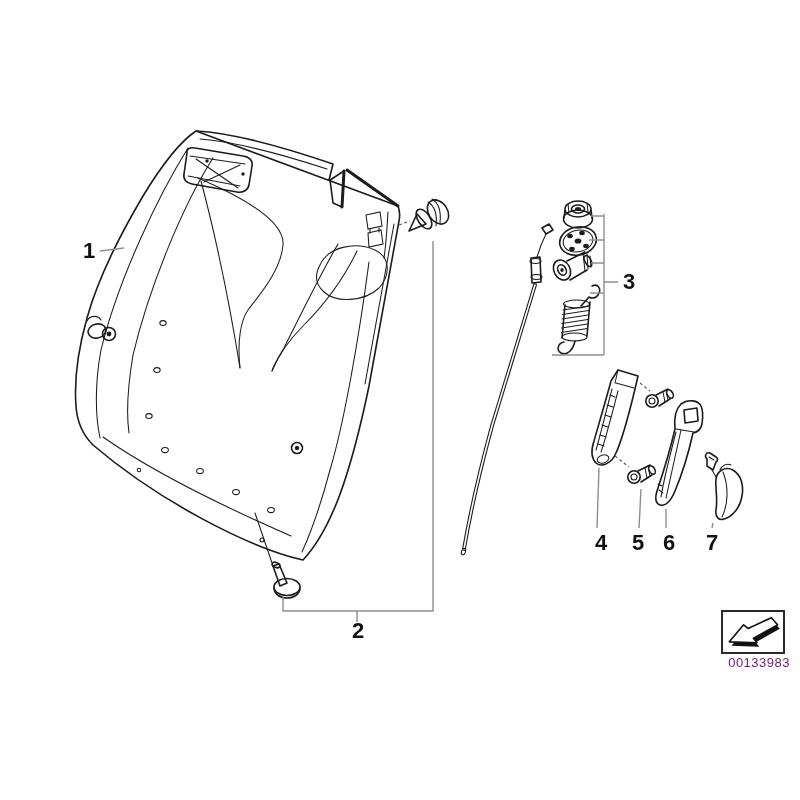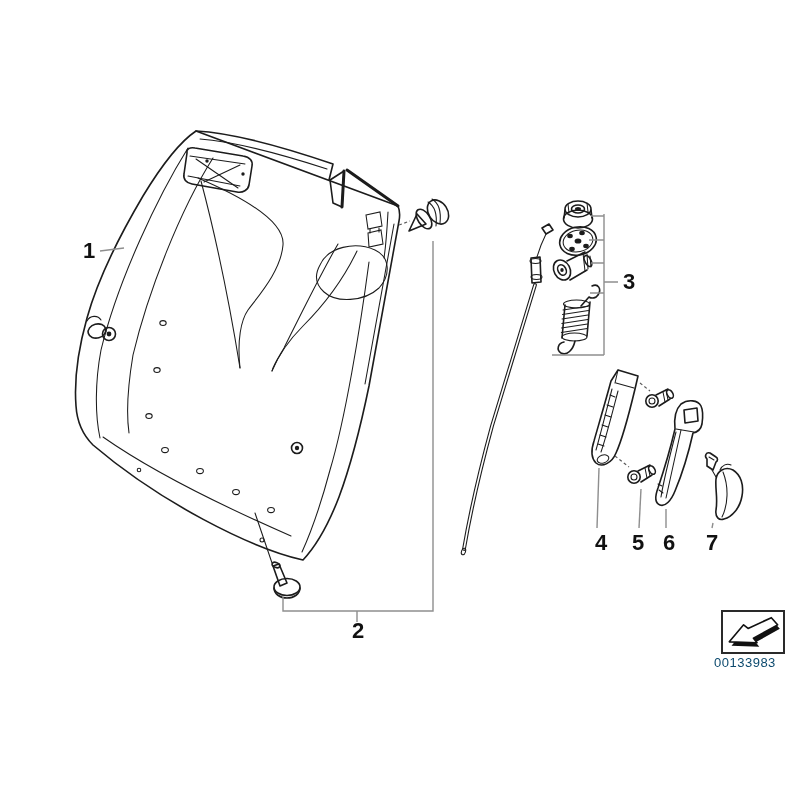--- a/index.html
+++ b/index.html
@@ -4,22 +4,22 @@
 <style>
   html,body{margin:0;padding:0;background:#ffffff;}
   .stage{position:relative;width:800px;height:800px;background:#ffffff;overflow:hidden;
          font-family:"Liberation Sans",sans-serif;}
   .stage svg.art{position:absolute;left:0;top:0;}
   .callout{position:absolute;transform:translate(-50%,-50%);font-weight:bold;
            font-size:22px;color:#111111;line-height:1;cursor:pointer;}
   .stamp-box{position:absolute;left:721px;top:610px;width:60px;height:40px;
              border:2px solid #2a2a2a;background:#ffffff;display:flex;
              align-items:center;justify-content:center;}
-  .image-number{position:absolute;left:714px;top:655px;width:76px;text-align:left;
-                font-size:13px;color:#0c4a6e;letter-spacing:.5px;}
+  .image-number{position:absolute;left:714px;top:655px;width:76px;text-align:right;
+                font-size:13px;color:#701a75;letter-spacing:.5px;}
   .ln{stroke:#1c1c1c;fill:none;stroke-width:1.6;stroke-linecap:round;stroke-linejoin:round;}
   .thin{stroke:#1c1c1c;fill:none;stroke-width:1.05;stroke-linecap:round;}
   .thick{stroke:#1c1c1c;fill:none;stroke-width:3;stroke-linecap:round;}
   .leader{stroke:#8e8e8e;fill:none;stroke-width:1.4;}
   .dash{stroke:#5a5a5a;fill:none;stroke-width:1.2;stroke-dasharray:3 2.6;}
   .fillk{fill:#1c1c1c;stroke:none;}
 </style>
 </head>
 <body>
 

